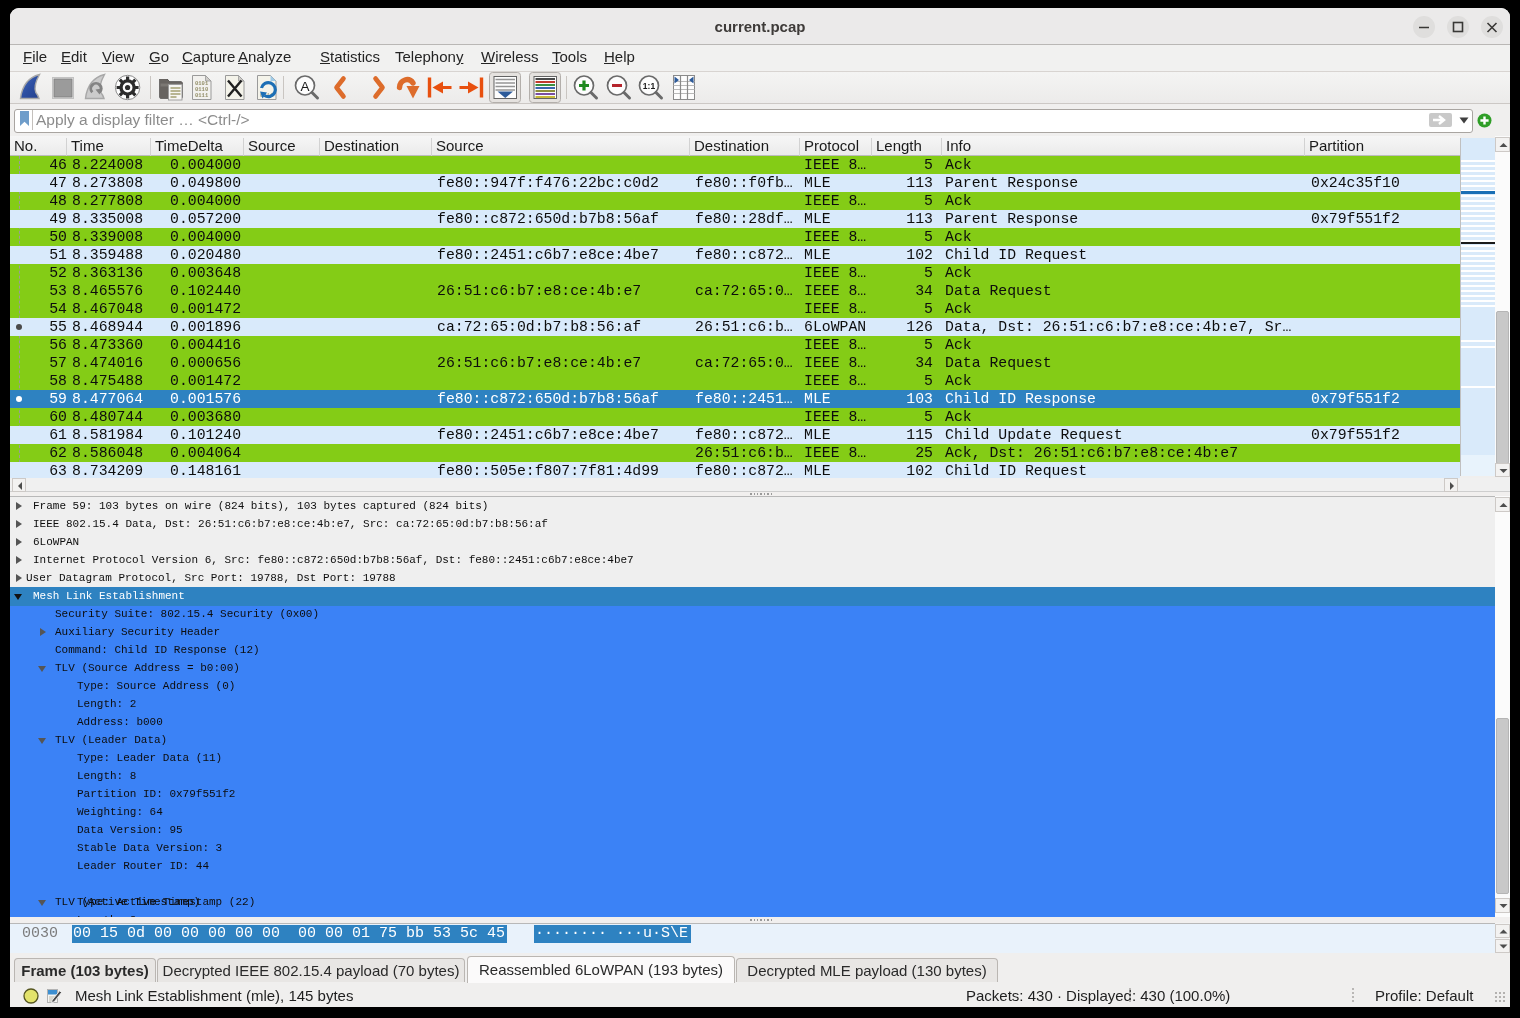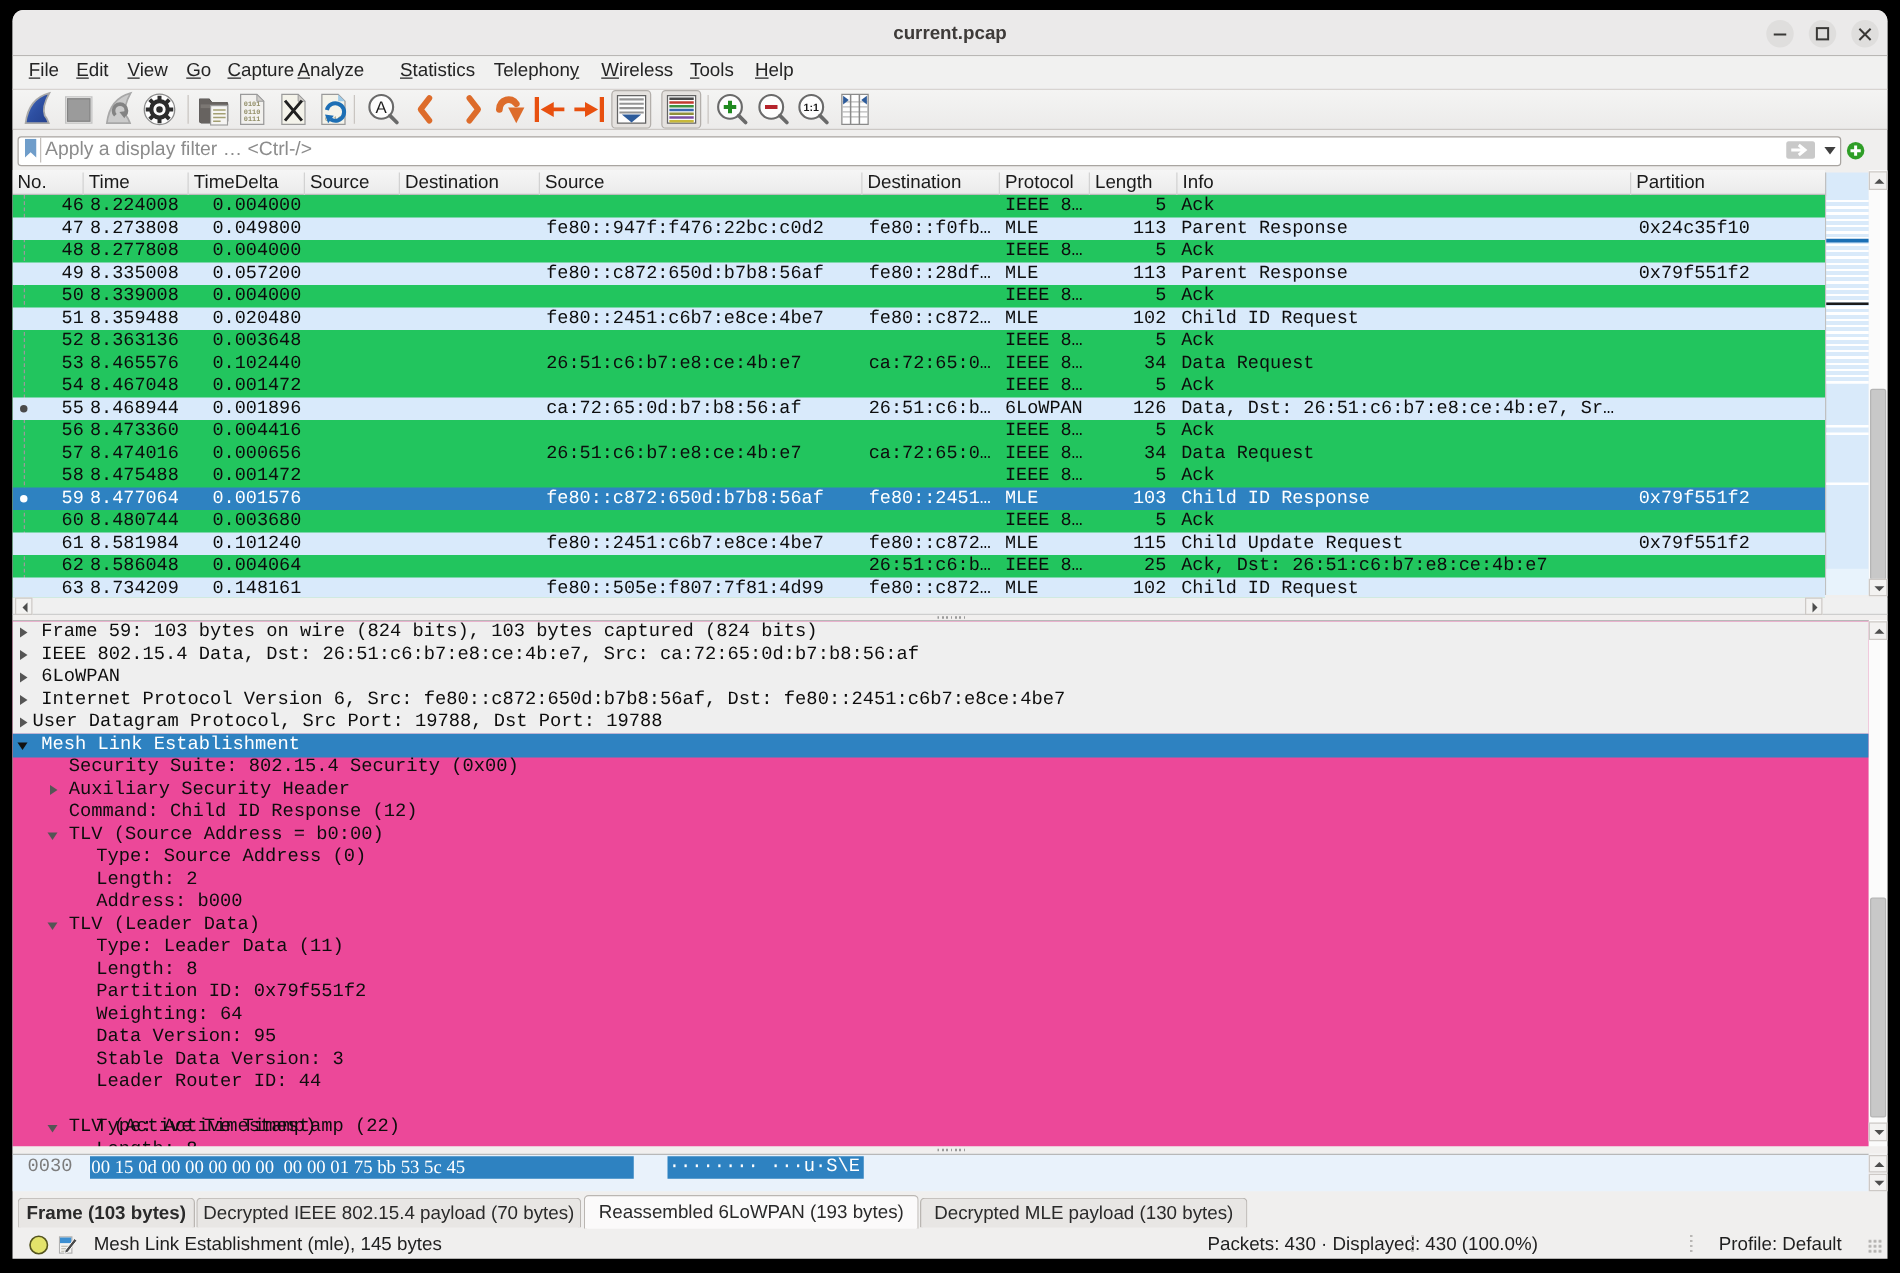--- a/index.html
+++ b/index.html
@@ -18,38 +18,38 @@
   #menubar span.mi{position:absolute;top:3px;}
   
   #toolbar{left:0;top:64px;width:1500px;height:31px;border-bottom:1px solid #ccc8c5;background:linear-gradient(#f4f4f3,#ecebea);}
   
   #filterrow{left:0;top:96px;width:1500px;height:31px;}
   #filterbox{left:4px;top:5px;width:1457px;height:22px;background:#fff;border:1px solid #a9a5a1;border-radius:3px;}
   
   #header{left:0;top:128px;width:1450px;height:19px;background:linear-gradient(#f6f6f6,#ebebeb);border-bottom:1px solid #bdbdbd;font-size:15px;color:#1a1a1a;}
   .hsep{position:absolute;top:2px;width:1px;height:18px;background:#d2d2d2;}
   
-  #plist{left:0;top:148px;width:1450px;height:322px;background:#22c55e;overflow:hidden;
+  #plist{left:0;top:148px;width:1450px;height:322px;background:#84cc16;overflow:hidden;
      font-family:"Liberation Mono",monospace;font-size:14.8px;color:#0d0d0d;}
   .prow{position:absolute;left:0;width:1450px;height:18px;line-height:18px;white-space:pre;}
   .prow span{position:absolute;top:0;}
   .rb{background:#d9eafb;}
   .sel{background:#2e82c1;color:#fff;}
   .no{left:0;width:57px;text-align:right;}
   .tm{left:62px;}.td{left:160px;}.sr{left:427px;}.ds{left:685px;}.pr{left:794px;}
   .ln{left:860px;width:63px;text-align:right;}.in{left:935px;}.pa{left:1301px;}
   
   #minimap{left:1450px;top:130px;width:34px;height:338px;background:#d9eafa;border-left:1px solid #c0c0c0;}
   #vscroll1{left:1485px;top:128px;width:15px;height:341px;background:#fbfbfb;}
   #hscroll1{left:0;top:470px;width:1500px;height:13px;background:#f0f0f0;border-bottom:1px solid #cecece;}
   
   #split1{left:0;top:484px;width:1500px;height:4px;background:#f1efee;}
   
-  #dpane{left:0;top:488px;width:1485px;height:421px;background:#ec4899;border-top:1px solid #b8b8b8;
-     font-family:"Liberation Mono",monospace;font-size:15px;color:#0d0d0d;overflow:hidden;}
+  #dpane{left:0;top:488px;width:1485px;height:421px;background:#3b82f6;border-top:1px solid #b8b8b8;
+     font-family:"Liberation Mono",monospace;font-size:11px;color:#0d0d0d;overflow:hidden;}
   .drow{position:absolute;left:0;width:1485px;height:18px;line-height:18px;white-space:pre;}
   #vscroll2{left:1485px;top:488px;width:15px;height:427px;background:#fbfbfb;}
   
   #hexpane{left:0;top:915px;width:1485px;height:29px;background:#e9f2fb;border-top:1px solid #b8b8b8;
      font-family:"Liberation Mono",monospace;font-size:15px;}
   #vscroll3{left:1485px;top:915px;width:15px;height:30px;background:#f4f4f4;}
   
   #tabbar{left:0;top:948px;width:1500px;height:28px;font-size:15px;color:#2a2a2a;}
   .tab{position:absolute;top:2px;height:23px;line-height:23px;background:#e8e6e4;border:1px solid #bab6b2;
      border-bottom:none;border-radius:4px 4px 0 0;text-align:center;}
@@ -365,21 +365,21 @@
           </svg>
         </div>
   </div>
   <div class="abs" style="left:0;top:909px;width:1500px;height:6px;background:#f1efee;">
         <div class="abs dots" style="left:740px;top:2px;"></div>
       </div>
   <div class="abs" id="hexpane">
     <div class="abs" style="left:62px;top:1px;width:435px;height:18px;background:#2e82c1;"></div>
     <div class="abs" style="left:524px;top:1px;width:157px;height:18px;background:#2e82c1;"></div>
     <div class="abs mono" style="left:12px;top:1px;height:18px;line-height:18px;color:#7c7c7c;">0030</div>
-    <div class="abs mono" style="left:63px;top:1px;height:18px;line-height:18px;color:#fff;font-family:Liberation Serif, serif;">00 15 0d 00 00 00 00 00  00 00 01 75 bb 53 5c 45</div>
+    <div class="abs mono" style="left:63px;top:1px;height:18px;line-height:18px;color:#fff;">00 15 0d 00 00 00 00 00  00 00 01 75 bb 53 5c 45</div>
     <div class="abs mono" style="left:525px;top:1px;height:18px;line-height:18px;color:#fff;">········ ···u·S\E</div>
   </div>
   <div class="abs" id="vscroll3">
     <div class="abs sbtn" style="left:0;top:1px;height:14px;">
           <svg width="15" height="14">
             <path d="M3.5,8.5 L7.5,4.5 L11.5,8.5 Z" fill="#4d4d4d"></path>
           </svg>
         </div>
     <div class="abs sbtn" style="left:0;top:16px;height:14px;">
           <svg width="15" height="14">

